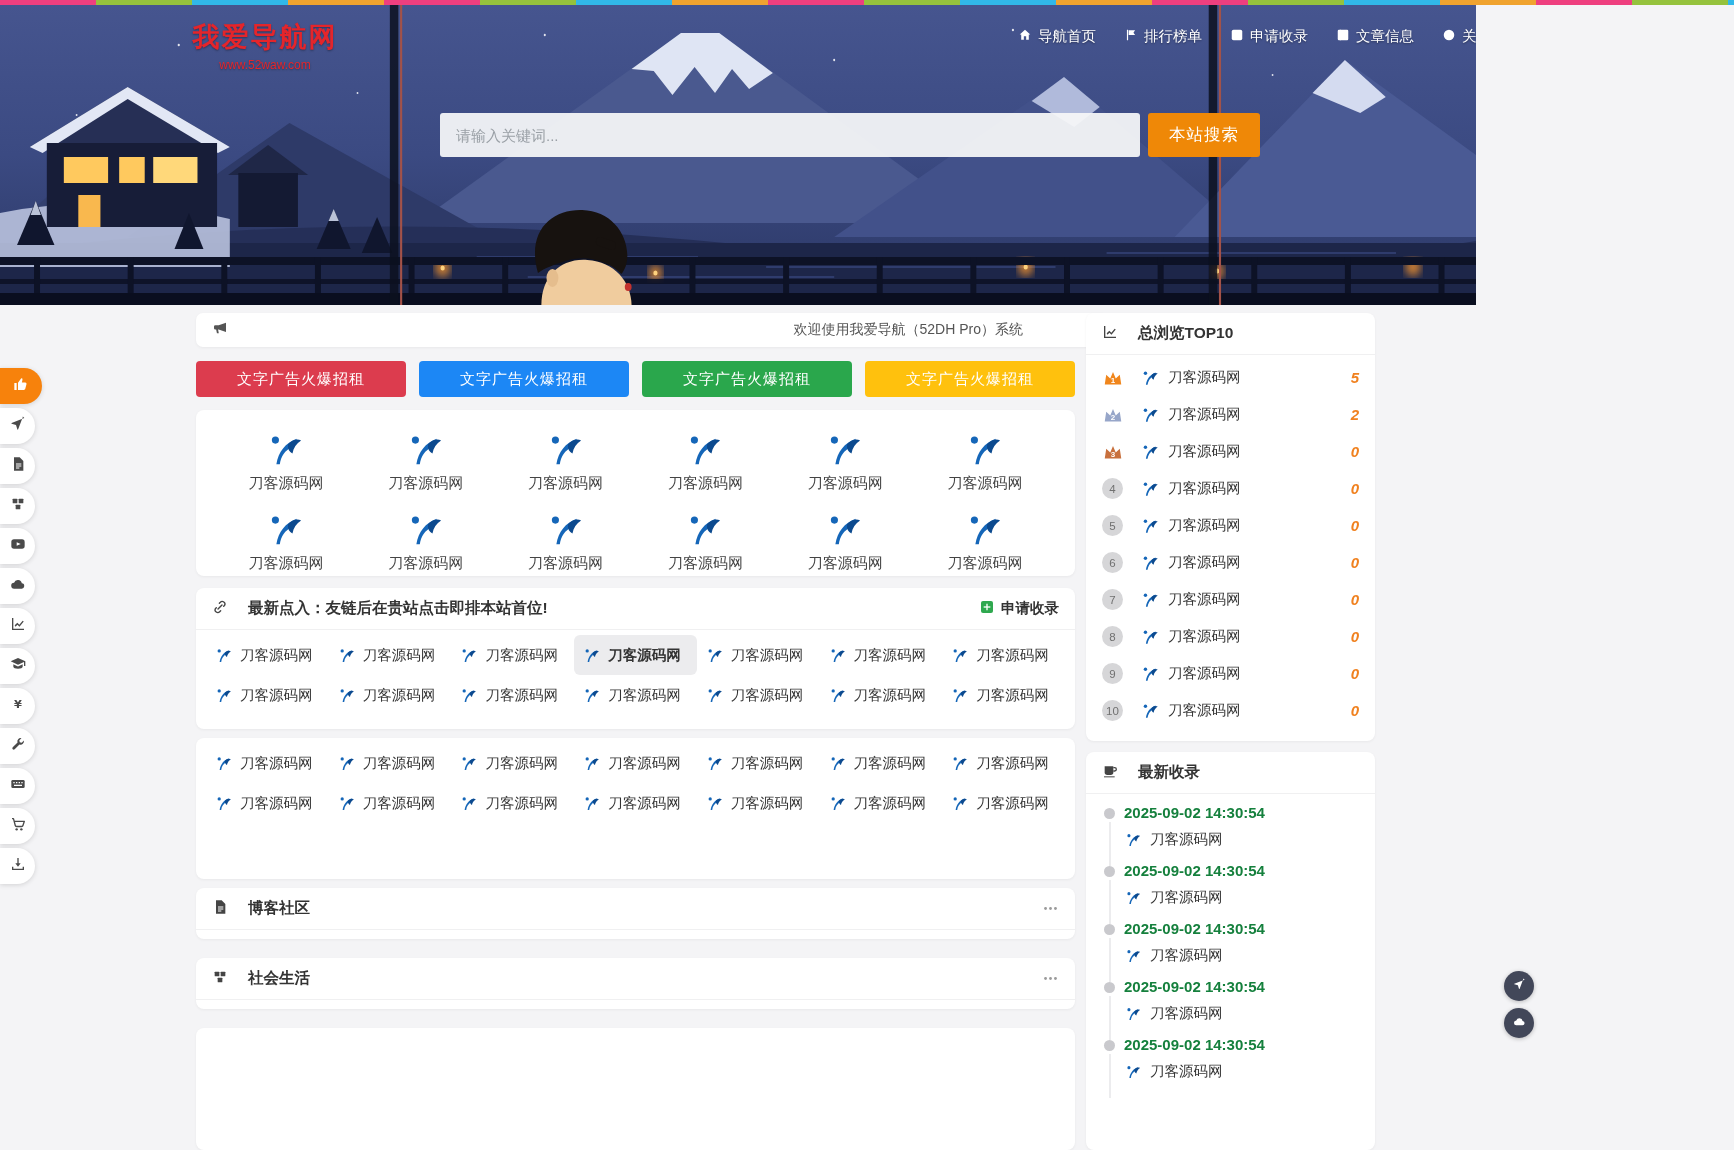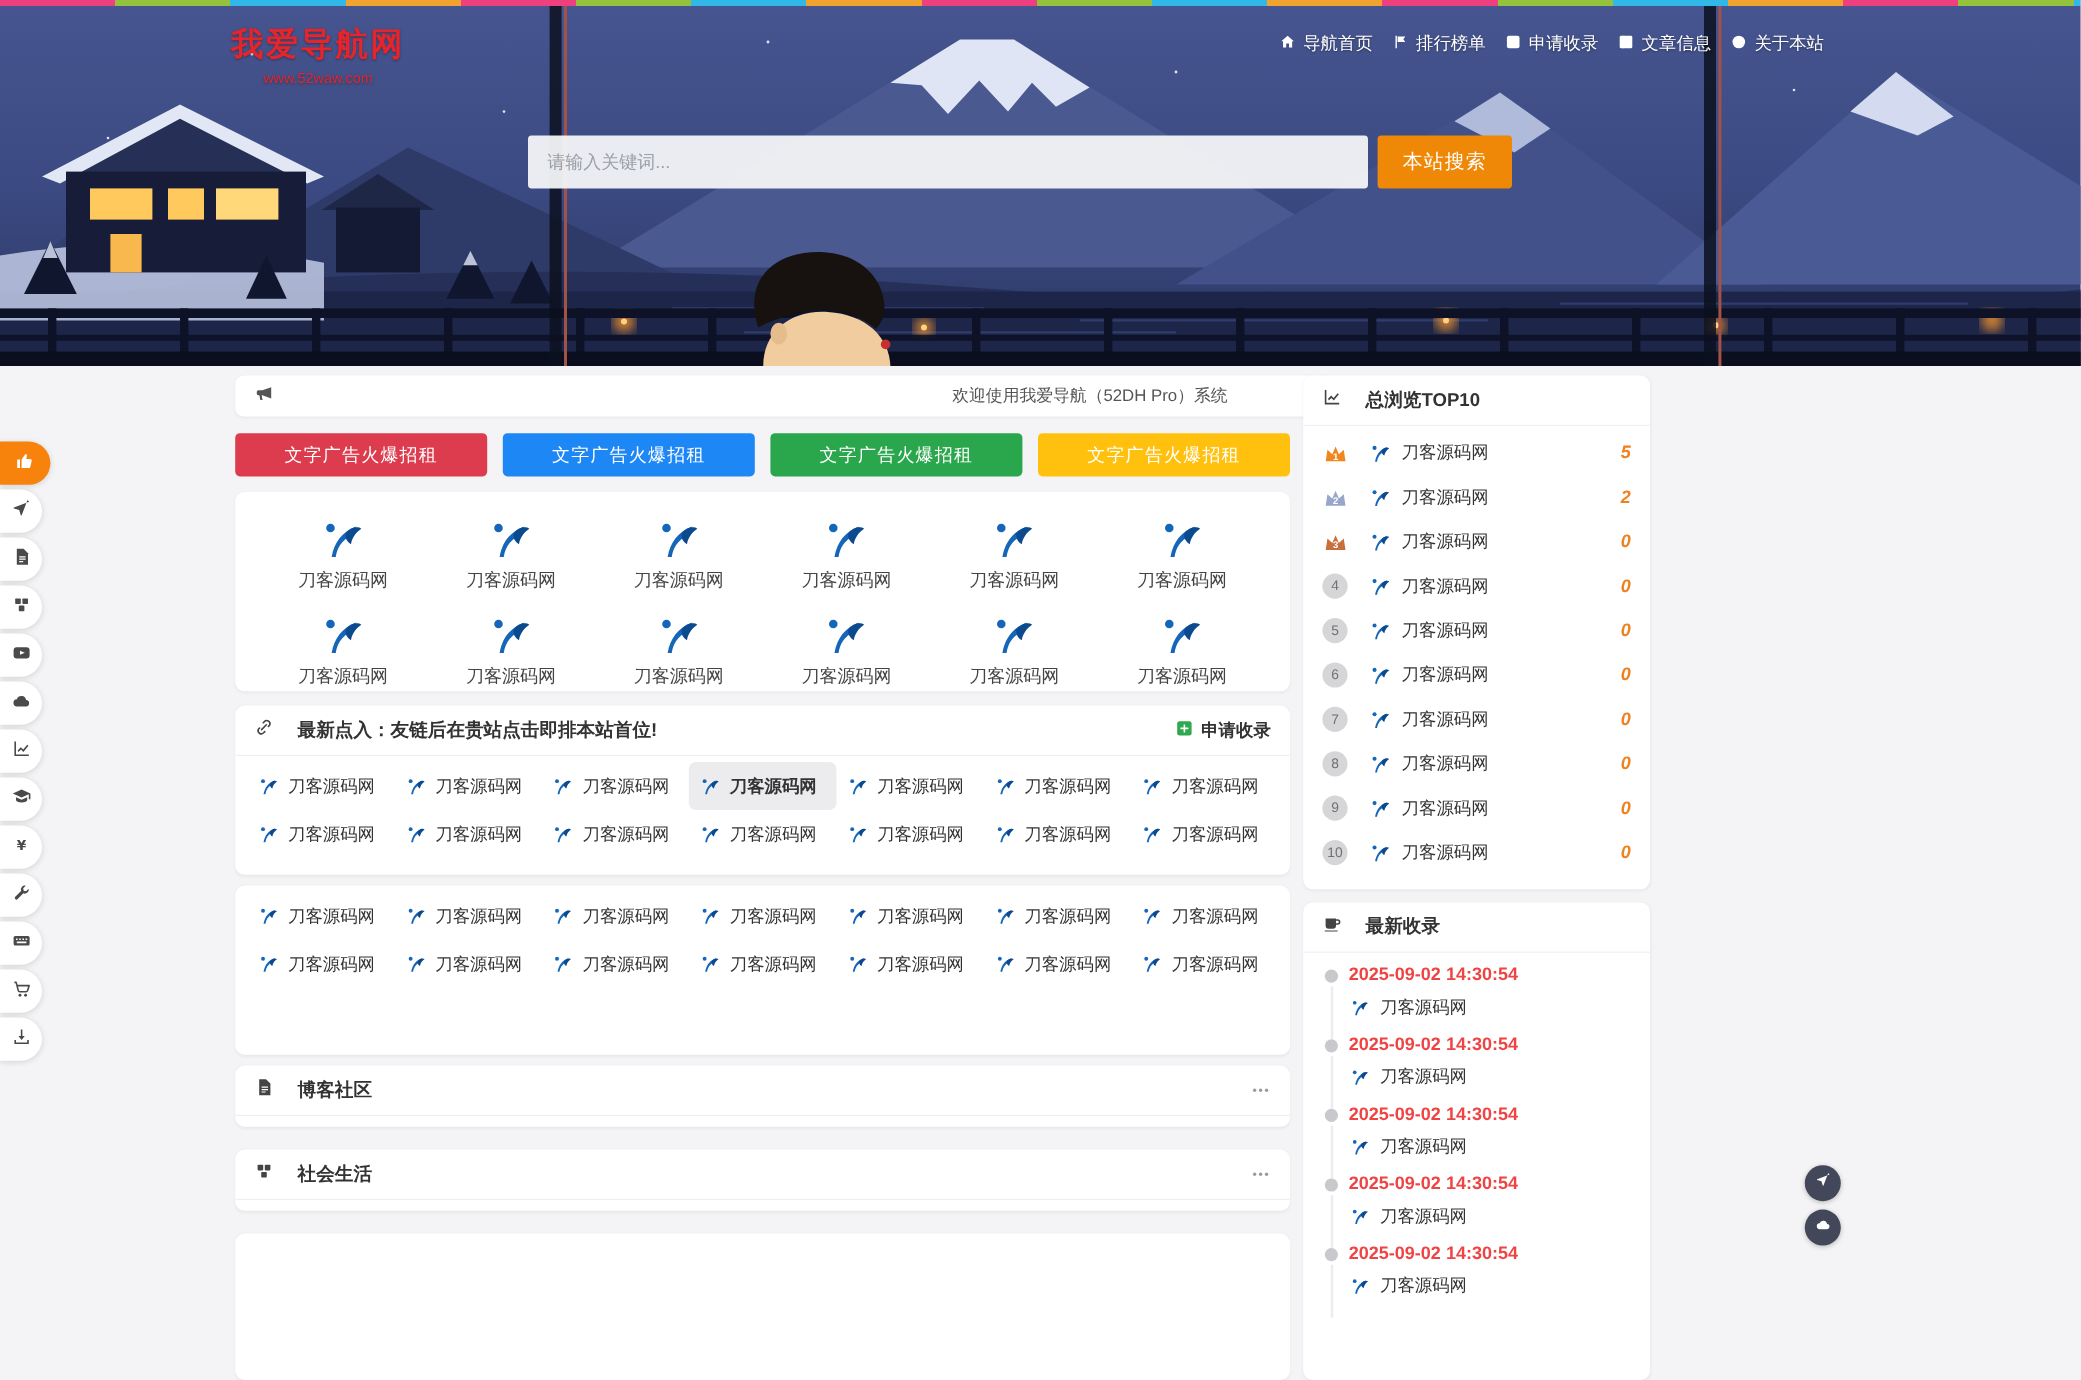--- a/index.html
+++ b/index.html
@@ -4,27 +4,27 @@
 <style>
   html,body{margin:0;padding:0;}
   body{width:1734px;height:1150px;overflow:hidden;background:#f4f4f6;
        font-family:"Liberation Sans","DejaVu Sans",sans-serif;position:relative;}
   #page{position:absolute;inset:0;}
   
   .stripe{position:absolute;top:0;left:0;width:1734px;height:5px;z-index:30;
     background:repeating-linear-gradient(90deg,
       #ee3f7f 0 96px,#95c23d 96px 192px,#31b8e9 192px 288px,#f0a32f 288px 384px);}
   
-  .hero{position:absolute;top:5px;left:0;width:1734px;height:300px;overflow:hidden;}
+  .hero{position:absolute;top:5px;left:0;width:1476px;height:300px;overflow:hidden;}
   .hero svg.bg{position:absolute;inset:0;width:100%;height:100%;}
   .brand{position:absolute;top:14px;left:120px;width:290px;text-align:center;z-index:5;}
   .brand .t{font-size:27px;font-weight:bold;color:#e4252b;letter-spacing:2px;
             text-shadow:0 1px 2px rgba(0,0,0,.35);}
   .brand .s{font-size:12px;color:#e4252b;margin-top:3px;text-shadow:0 1px 2px rgba(0,0,0,.35);}
-  .topnav{position:absolute;top:22px;right:400px;left:auto;display:flex;gap:16px;z-index:5;
+  .topnav{position:absolute;top:22px;right:400px;left:auto;display:flex;gap:28px;z-index:5;
           right:368px;}
   .topnav{right:auto;left:1000px;width:520px;justify-content:flex-end;}
   .topnav .nav-item{display:flex;align-items:center;gap:6px;color:#fff;font-size:14.5px;
                     cursor:pointer;white-space:nowrap;text-shadow:0 1px 2px rgba(0,0,0,.4);}
   .topnav .nav-item svg{width:14px;height:14px;color:#fff;}
   
   .search{position:absolute;left:440px;top:108px;width:820px;z-index:5;}
   .search-tabs{display:flex;align-items:flex-end;gap:2px;height:44px;}
   .search-tab{padding:9px 20px;font-size:15.5px;color:#fff;cursor:pointer;border-radius:7px 7px 0 0;
               text-shadow:0 1px 2px rgba(0,0,0,.4);}
@@ -100,21 +100,21 @@
   .top10-row .nm{flex:1;font-size:14.5px;color:#333;}
   .top10-row .val{font-size:15px;font-weight:bold;font-style:italic;color:#f0811f;}
   
   #latest-added{top:752px;height:398px;overflow:hidden;}
   .timeline{padding:10px 16px 0 18px;}
   .tl-entry{position:relative;padding-left:20px;padding-bottom:13px;}
   .tl-entry:before{content:"";position:absolute;left:0;top:4px;width:11px;height:11px;
                    border-radius:50%;background:#c9c9cd;}
   .tl-entry:after{content:"";position:absolute;left:4.5px;top:18px;bottom:-4px;width:2px;
                   background:#ececee;}
-  .tl-time{font-size:15px;font-weight:bold;color:#ef4444;}
+  .tl-time{font-size:15px;font-weight:bold;color:#15803d;}
   .tl-site{display:flex;align-items:center;gap:7px;margin-top:9px;font-size:14.5px;color:#333;
            cursor:pointer;}
   .tl-site .logo{width:19px;height:19px;}
   
   .floats{position:absolute;left:1504px;top:971px;display:flex;flex-direction:column;gap:7px;z-index:25;}
   .float-btn{width:30px;height:30px;border-radius:50%;background:#424759;color:#fff;display:flex;
              align-items:center;justify-content:center;cursor:pointer;box-shadow:0 1px 4px rgba(0,0,0,.25);}
   .float-btn svg{width:13px;height:13px;}
 </style>
 </head>

